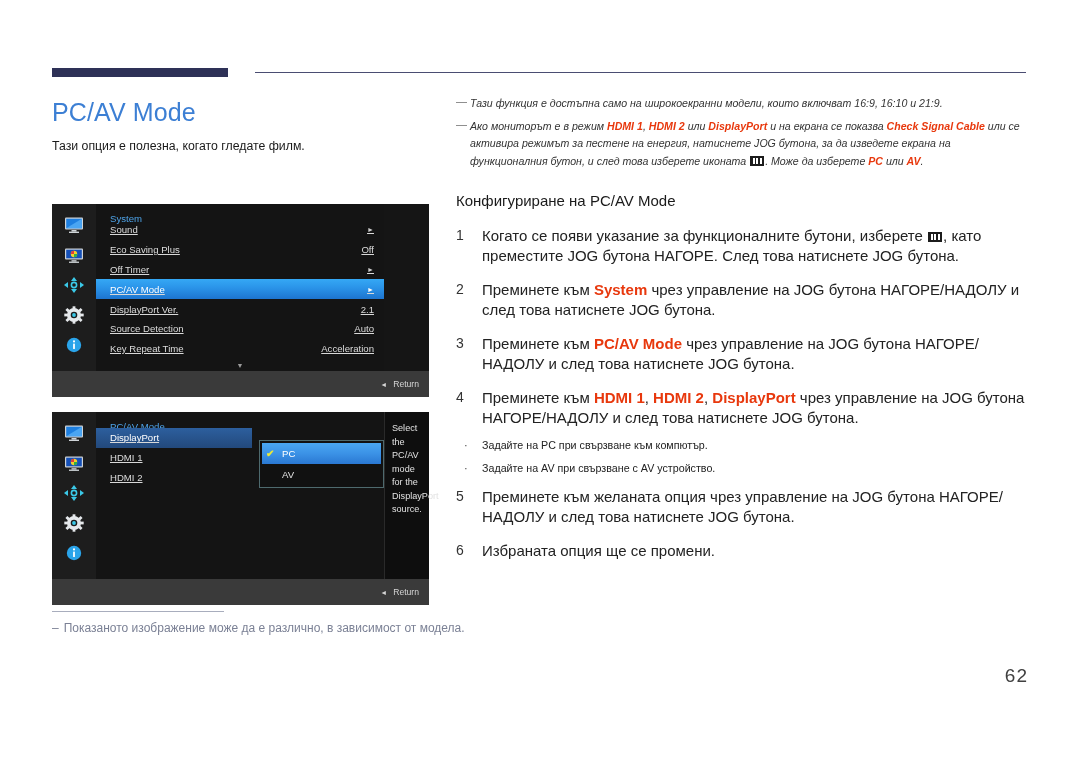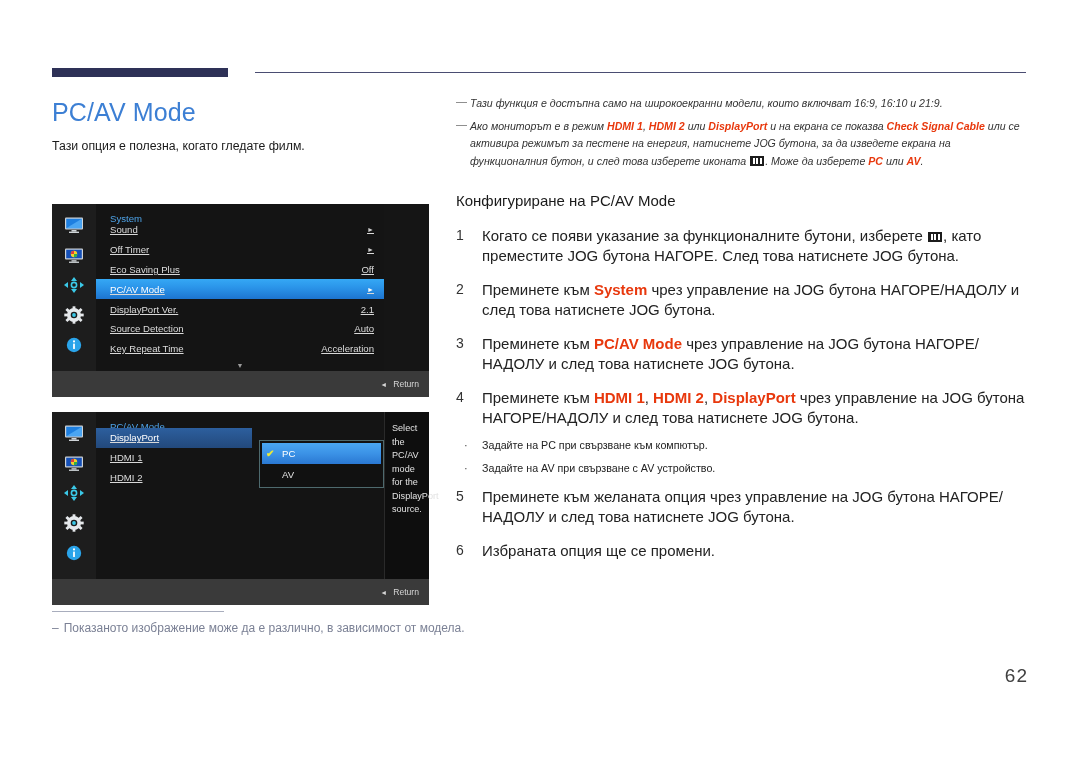--- a/index.html
+++ b/index.html
@@ -366,26 +366,26 @@
   </div>
 
   <div class="osd-body">
     <div class="osd-title">System</div>
     <div class="osd-rows" id="osd1-rows">
         <div class="osd-row">
           <span class="lbl">Sound</span>
           <span class="arw">►</span>
         </div>
         <div class="osd-row">
+          <span class="lbl">Eco Saving Plus</span>
+          <span class="val">Off</span>
+        </div>
+        <div class="osd-row">
           <span class="lbl">Off Timer</span>
           <span class="arw">►</span>
-        </div>
-        <div class="osd-row">
-          <span class="lbl">Eco Saving Plus</span>
-          <span class="val">Off</span>
         </div>
         <div class="osd-row sel">
           <span class="lbl">PC/AV Mode</span>
           <span class="arw">►</span>
         </div>
         <div class="osd-row">
           <span class="lbl">DisplayPort Ver.</span>
           <span class="val">2.1</span>
         </div>
         <div class="osd-row">

